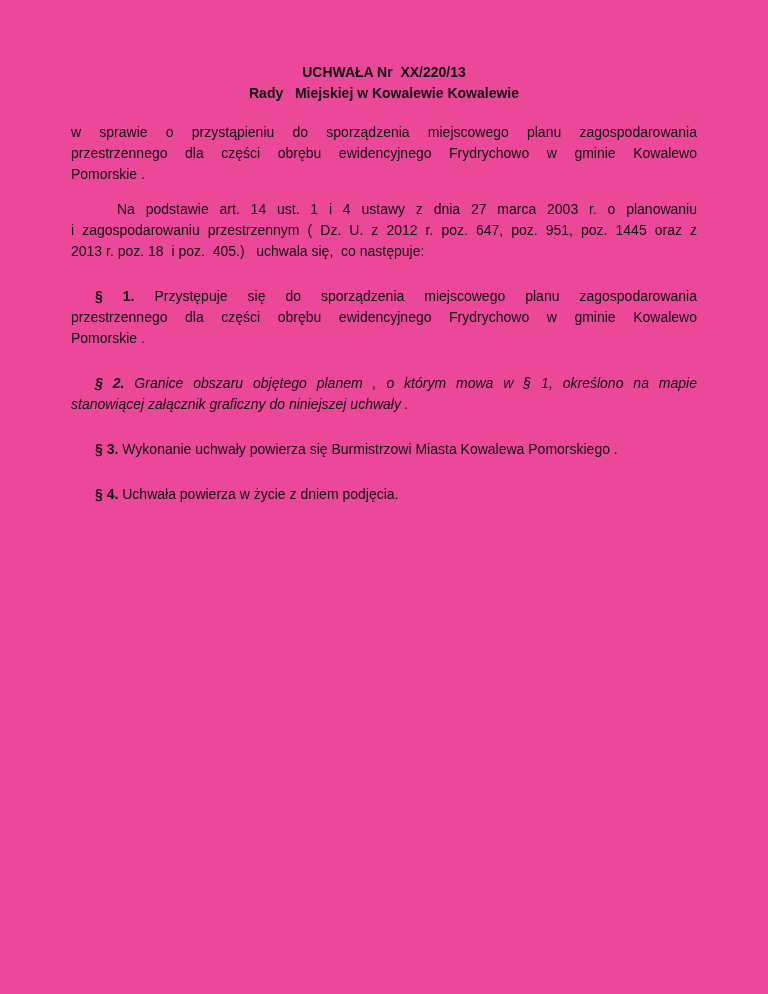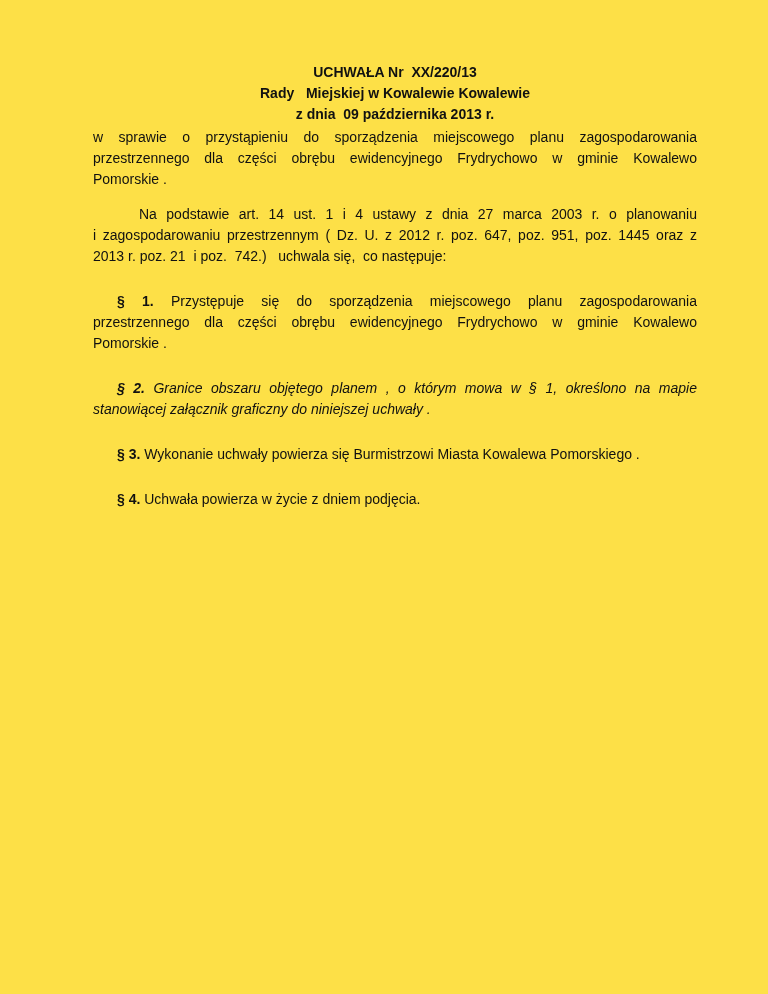--- a/index.html
+++ b/index.html
@@ -6,65 +6,64 @@
   body {
     width: 768px; height: 994px;
     font-family: "Liberation Sans", sans-serif;
     font-size: 14px; line-height: 21px;
     color: #111111;
     overflow: hidden;
   }
   .page {
     box-sizing: border-box;
     width: 768px; height: 994px;
-    padding: 62px 71px 0 93px;
-    background: #fde047;
+    padding: 62px 71px 0 71px;
+    background: #ec4899;
     overflow: hidden;
   }
   .title { text-align: center; font-weight: bold; }
   .pre { white-space: pre-wrap; }
   
   .stretch { text-align: justify; text-align-last: justify; }
   .i24 { text-indent: 24px; margin-top: 24px; }
   .i46 { text-indent: 46px; }
   .b { font-weight: bold; }
-  .mt19 { margin-top: 2px; }
+  .mt19 { margin-top: 18px; }
   .mt21 { margin-top: 14px; }
   .mt8  { margin-top: 8px; }
   .mt5  { margin-top: 5px; font-style: italic; }
   .mt7  { margin-top: 7px; }
   .sig {
     margin-top: 62px;
     margin-left: 309px;
     width: 270px;
     text-align: center;
   }
   .sig .name { margin-top: 9px; }
 </style>
 </head>
 <body>
 
 <div class="page">
 
   <div class="title">
     <div class="pre">UCHWAŁA Nr  XX/220/13</div>
     <div class="pre">Rady   Miejskiej w Kowalewie Kowalewie</div>
-    <div class="pre">z dnia  09 października 2013 r.</div>
   </div>
 
   <div class="para mt19">
     <div class="stretch">w sprawie o przystąpieniu do sporządzenia miejscowego planu zagospodarowania</div>
     <div class="stretch">przestrzennego dla części obrębu ewidencyjnego Frydrychowo w gminie Kowalewo</div>
     <div class="pre">Pomorskie .</div>
   </div>
 
   <div class="para mt21">
     <div class="stretch i46">Na podstawie art. 14 ust. 1 i 4 ustawy z dnia 27 marca 2003 r. o planowaniu</div>
     <div class="stretch">i zagospodarowaniu przestrzennym ( Dz. U. z 2012 r. poz. 647, poz. 951, poz. 1445 oraz z</div>
-    <div class="pre">2013 r. poz. 21  i poz.  742.)   uchwala się,  co następuje:</div>
+    <div class="pre">2013 r. poz. 18  i poz.  405.)   uchwala się,  co następuje:</div>
   </div>
 
   <div class="para mt8">
     <div class="stretch i24"><span class="b">§ 1.</span><span> Przystępuje się do sporządzenia miejscowego planu zagospodarowania</span></div>
     <div class="stretch">przestrzennego dla części obrębu ewidencyjnego Frydrychowo w gminie Kowalewo</div>
     <div class="pre">Pomorskie .</div>
   </div>
 
   <div class="para mt5">
     <div class="stretch i24"><span class="b">§ 2.</span><span> Granice obszaru objętego planem , o którym mowa w § 1, określono na mapie</span></div>

